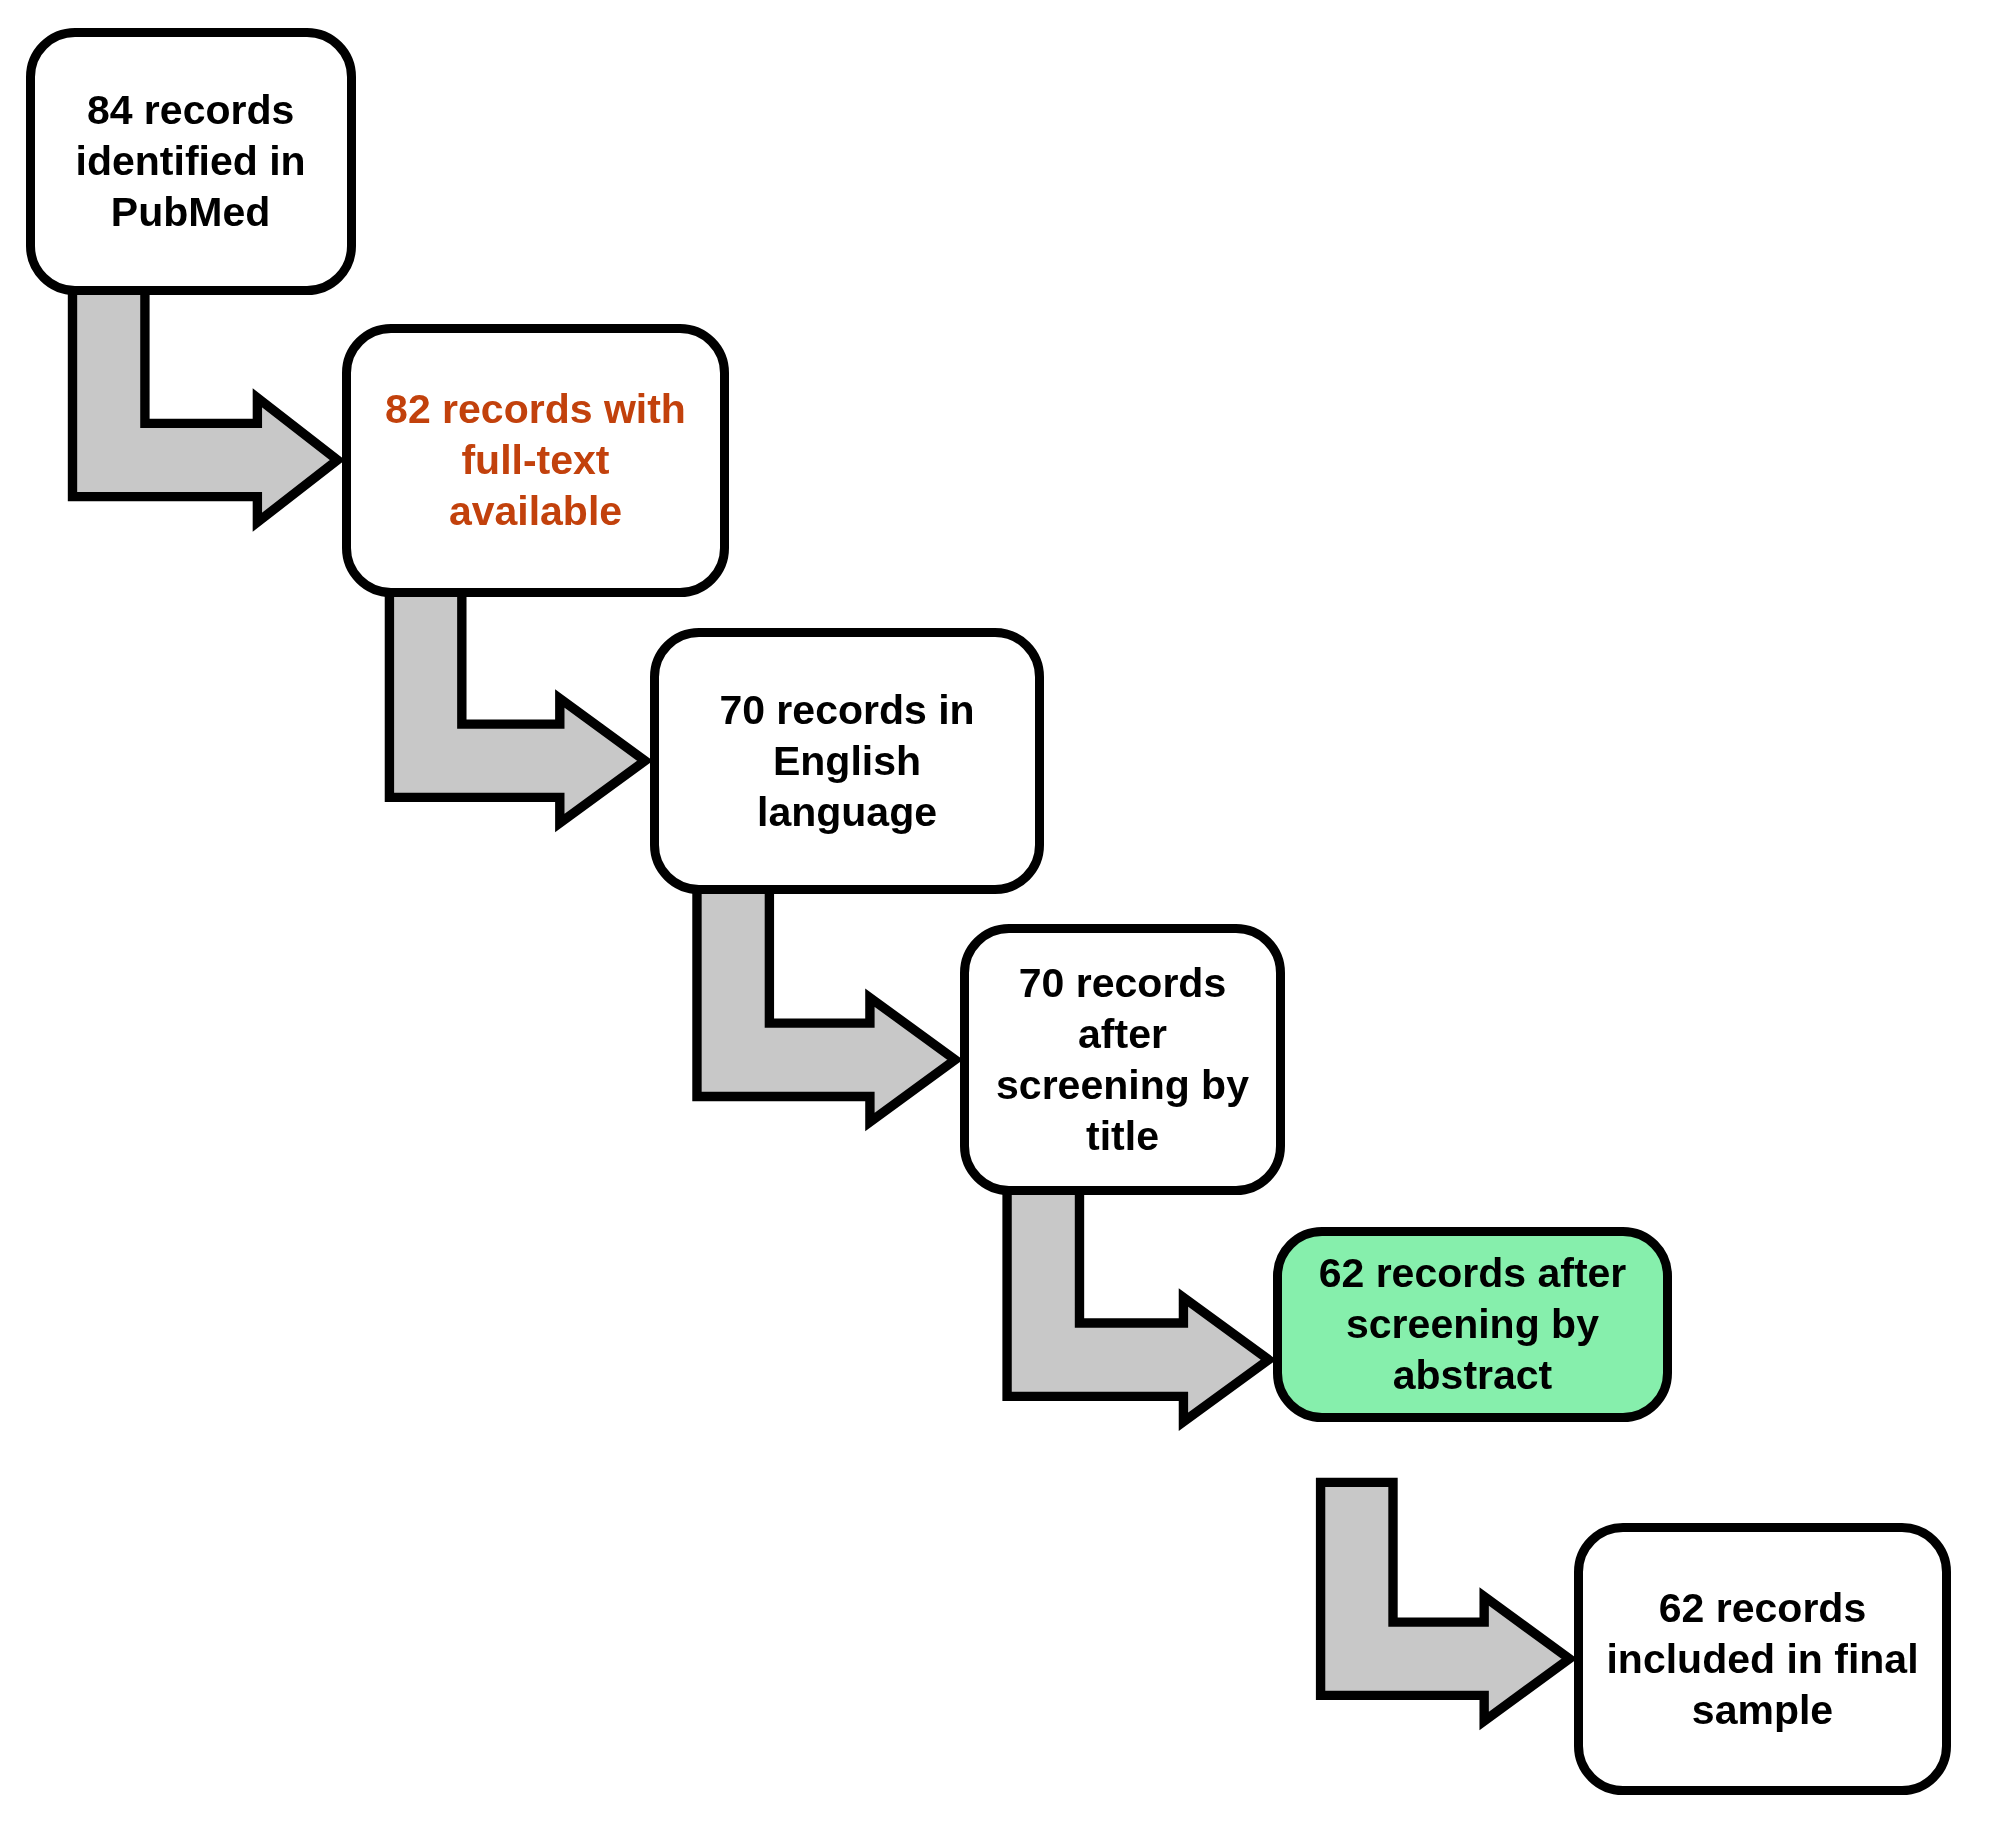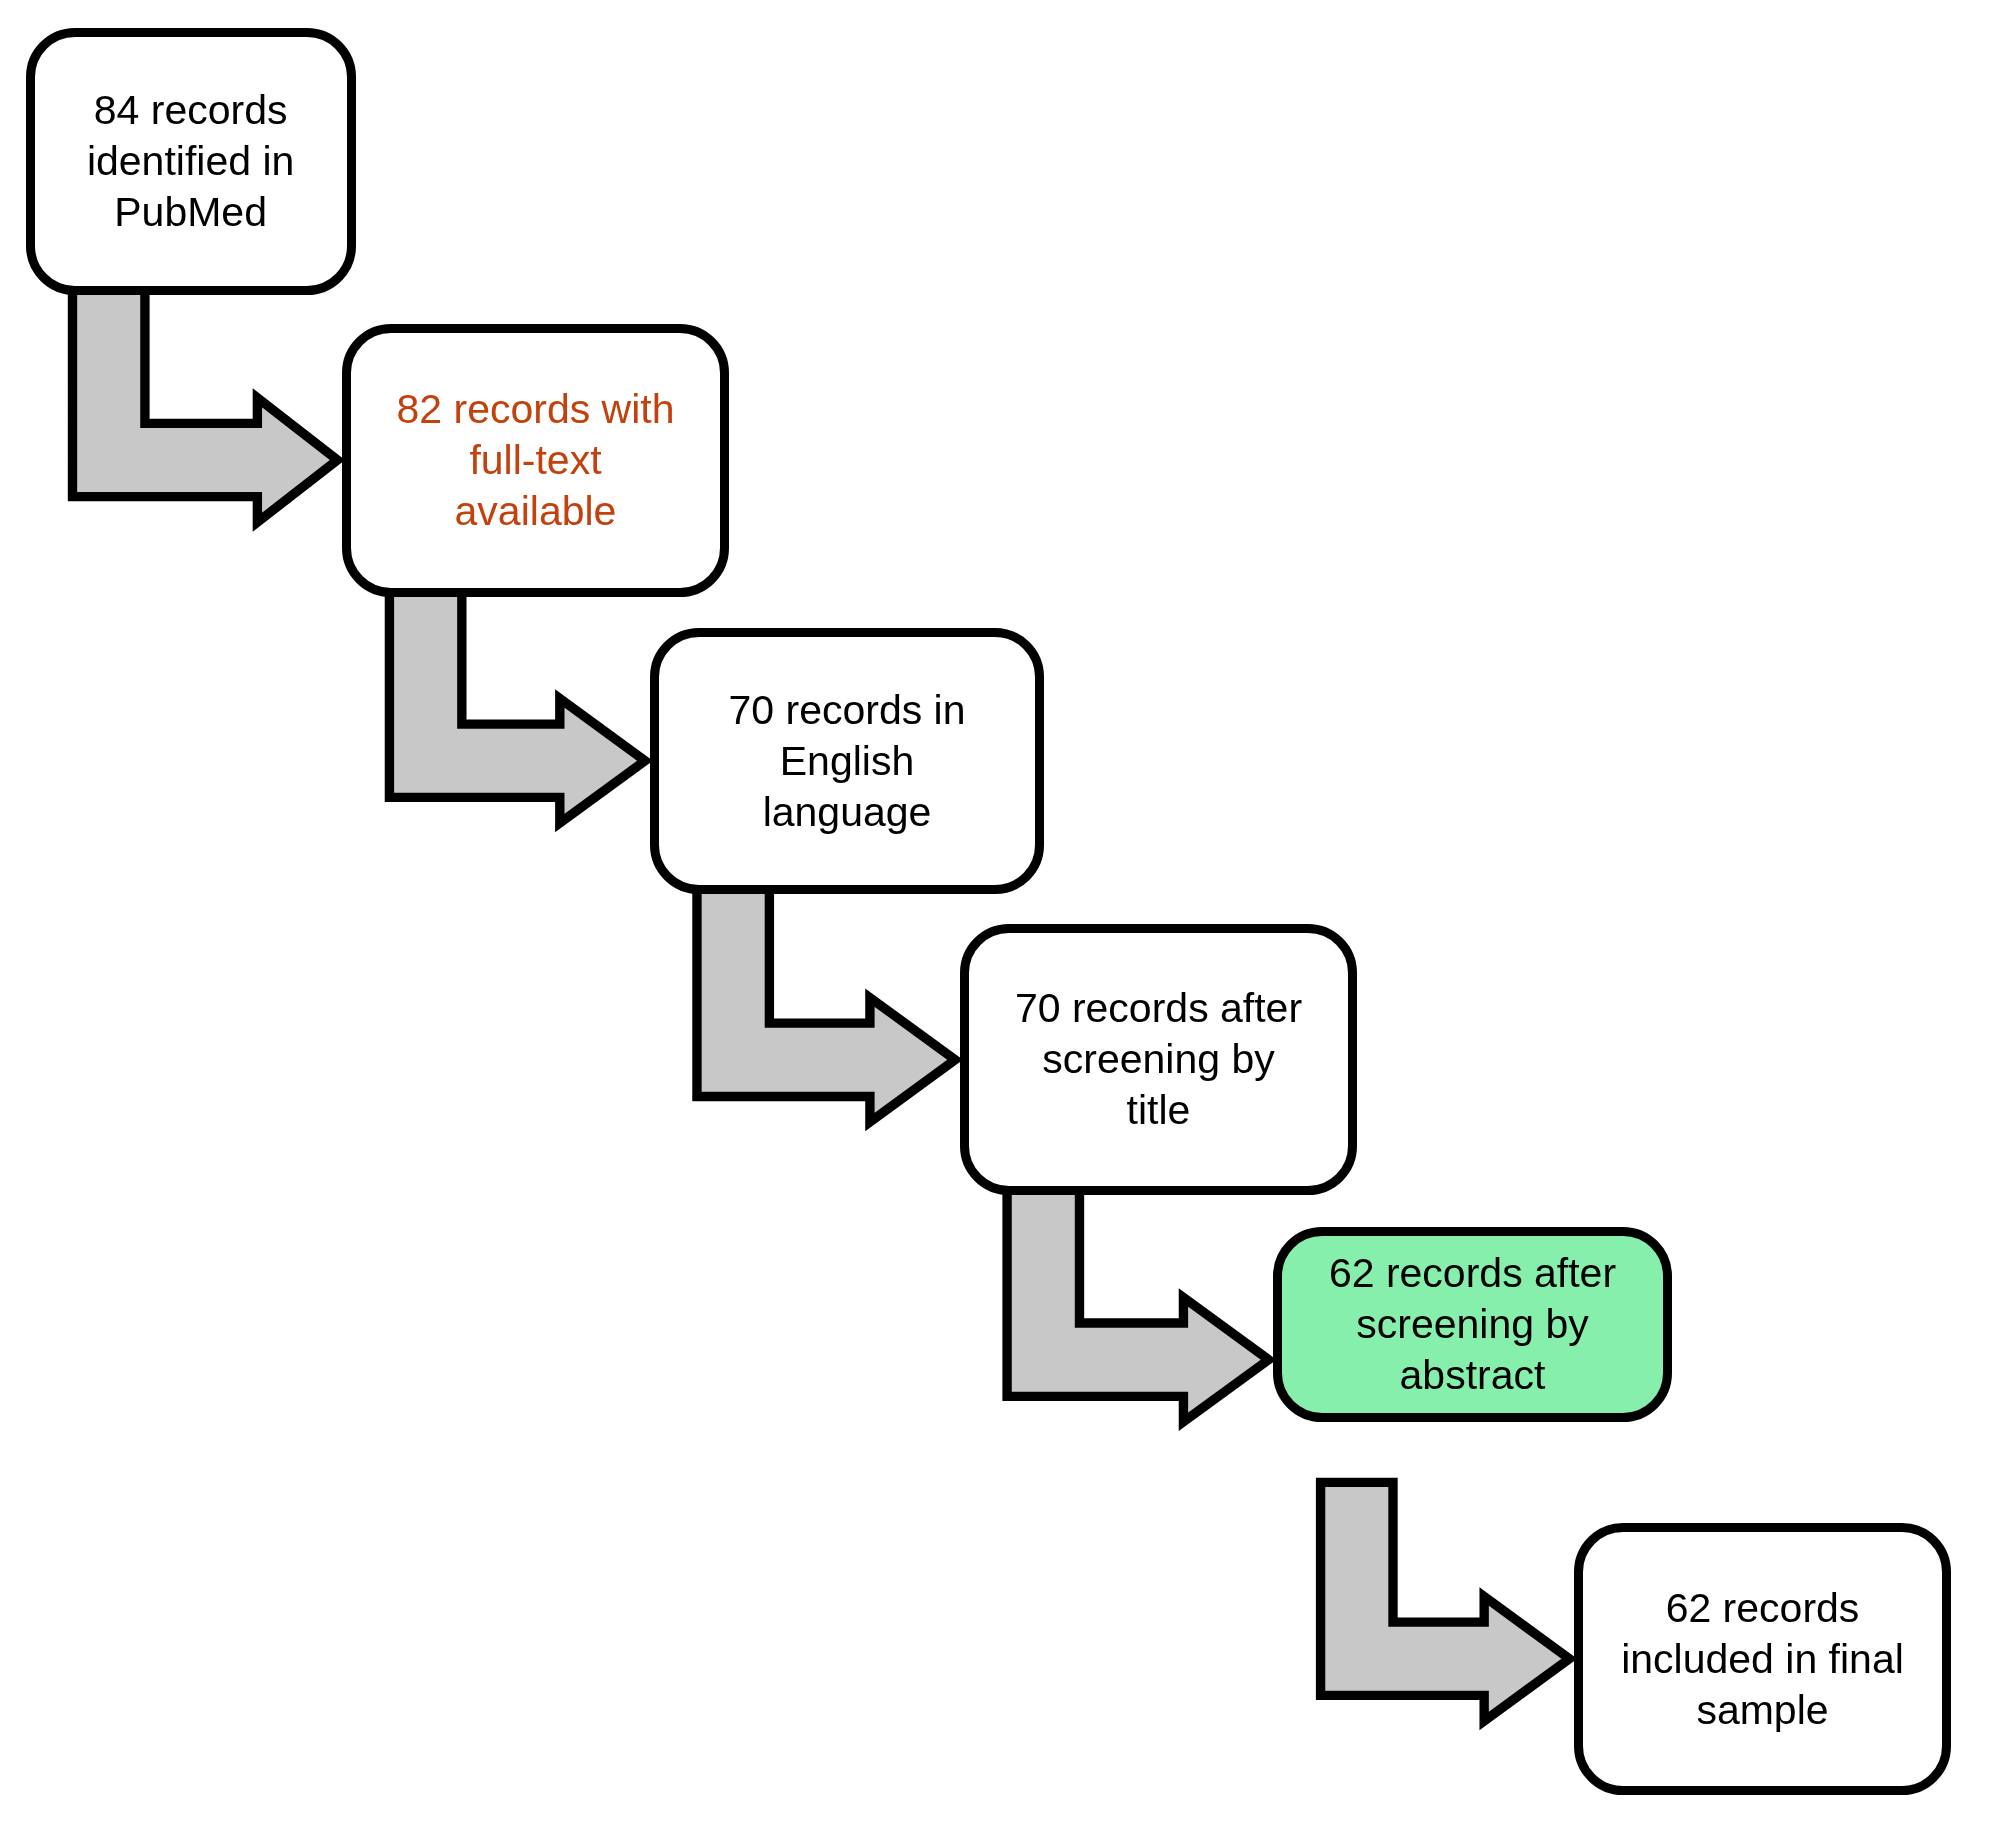--- a/index.html
+++ b/index.html
@@ -6,20 +6,21 @@
     margin: 0;
     padding: 0;
     background: #ffffff;
   }
   .canvas {
     position: relative;
     width: 2015px;
     height: 1824px;
     background: #ffffff;
     overflow: hidden;
+    font-weight: bold;
   }
   .arrows {
     position: absolute;
     left: 0;
     top: 0;
     width: 2015px;
     height: 1824px;
   }
   .arrow {
     fill: #c8c8c8;
@@ -70,21 +71,21 @@
 full-text
 available</span>
   </div>
 
   <div class="box" style="left: 650px; top: 628px; width: 394px; height: 266px; background: rgb(255, 255, 255); border-color: rgb(0, 0, 0);">
     <span class="label" style="color: rgb(0, 0, 0);">70 records in
 English
 language</span>
   </div>
 
-  <div class="box" style="left: 960px; top: 924px; width: 397px; height: 271px; background: rgb(255, 255, 255); border-color: rgb(0, 0, 0);">
+  <div class="box" style="left: 960px; top: 924px; width: 325px; height: 271px; background: rgb(255, 255, 255); border-color: rgb(0, 0, 0);">
     <span class="label" style="color: rgb(0, 0, 0);">70 records after
 screening by
 title</span>
   </div>
 
   <div class="box" style="left: 1273px; top: 1227px; width: 399px; height: 195px; background: #86efac; border-color: rgb(0, 0, 0); text-align: center;">
     <span class="label" style="color: rgb(0, 0, 0);">62 records after
 screening by
 abstract</span>
   </div>

